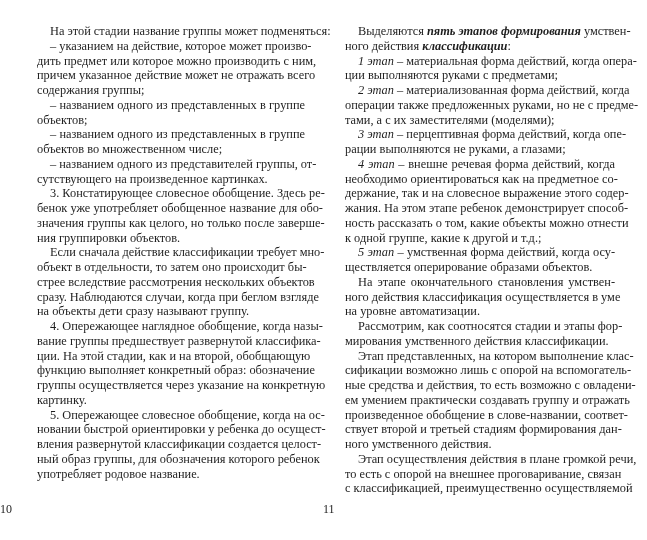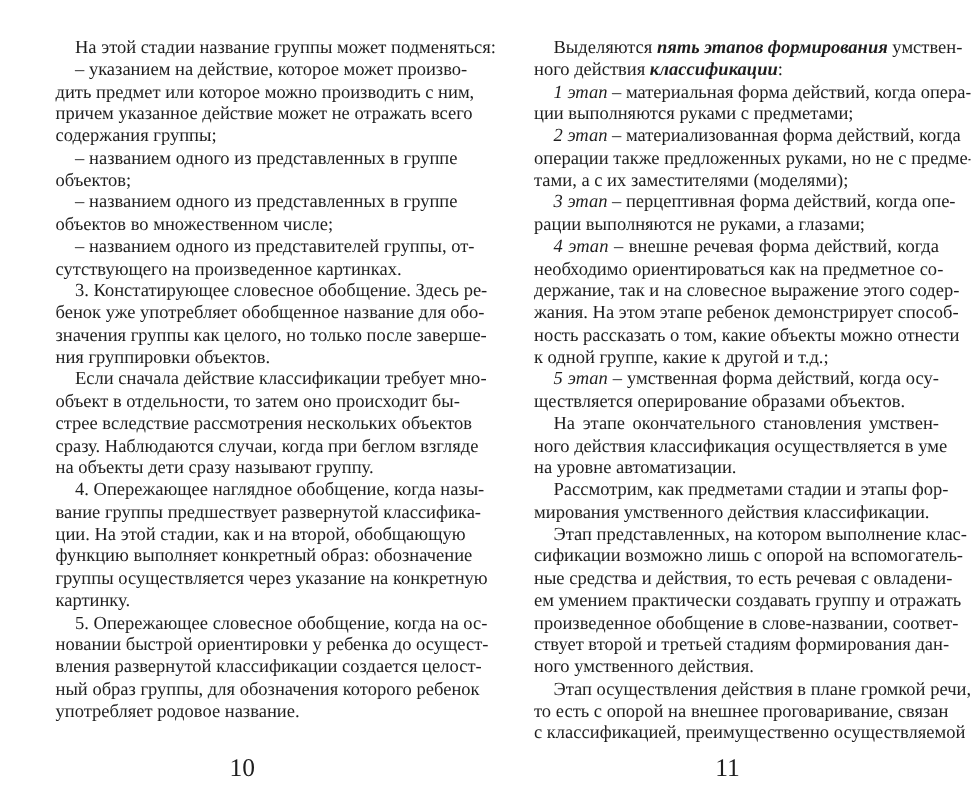--- a/index.html
+++ b/index.html
@@ -3,27 +3,27 @@
   <meta charset="utf-8">
   <style>
     html, body { margin: 0; padding: 0; background: #ffffff; }
     body { width: 647px; height: 540px; position: relative; overflow: hidden;
            font-family: "Liberation Serif", "DejaVu Serif", serif; color: #1e1e1e; }
     .page { position: absolute; top: 0; height: 540px; }
     .page.left { left: 0; width: 323px; }
     .page.right { left: 323px; width: 324px; }
     .text { position: absolute; top: 24px; font-size: 12.35px; line-height: 14.75px; }
     .page.left .text { left: 37px; width: 268px; }
-    .page.right .text { left: 33px; width: 270px; }
+    .page.right .text { left: 22px; width: 270px; }
     .line { display: block; white-space: nowrap; text-align: justify; text-align-last: justify; height: 14.75px; overflow: visible; }
     .line.last { text-align-last: left; }
     .line.indent { padding-left: 13px; }
     .bi { font-weight: bold; font-style: italic; }
     .it { font-style: italic; margin-top: 33px; }
-    .pagenum { position: absolute; top: 502px; font-size: 17px; width: 100%; text-align: center; }
+    .pagenum { position: absolute; top: 502px; font-size: 12px; width: 100%; }
   </style>
 </head>
 <body>
 
 <div class="page left">
   <div class="text" id="left-text">
       <span class="line indent last">На этой стадии название группы может подменяться:</span>
       <span class="line indent">– указанием на действие, которое может произво-</span>
       <span class="line">дить предмет или которое можно производить с ним,</span>
       <span class="line">причем указанное действие может не отражать всего</span>
@@ -73,25 +73,25 @@
       <span class="line">необходимо ориентироваться как на предметное со-</span>
       <span class="line">держание, так и на словесное выражение этого содер-</span>
       <span class="line">жания. На этом этапе ребенок демонстрирует способ-</span>
       <span class="line">ность рассказать о том, какие объекты можно отнести</span>
       <span class="line last">к одной группе, какие к другой и т.д.;</span>
       <span class="line indent"><span class="it">5 этап</span><span> – умственная форма действий, когда осу-</span></span>
       <span class="line last">ществляется оперирование образами объектов.</span>
       <span class="line indent">На этапе окончательного становления умствен-</span>
       <span class="line">ного действия классификация осуществляется в уме</span>
       <span class="line last">на уровне автоматизации.</span>
-      <span class="line indent">Рассмотрим, как предметами стадии и этапы фор-</span>
+      <span class="line indent">Рассмотрим, как соотносятся стадии и этапы фор-</span>
       <span class="line last">мирования умственного действия классификации.</span>
       <span class="line indent">Этап представленных, на котором выполнение клас-</span>
       <span class="line">сификации возможно лишь с опорой на вспомогатель-</span>
-      <span class="line">ные средства и действия, то есть речевая с овладени-</span>
+      <span class="line">ные средства и действия, то есть возможно с овладени-</span>
       <span class="line">ем умением практически создавать группу и отражать</span>
       <span class="line">произведенное обобщение в слове-названии, соответ-</span>
       <span class="line">ствует второй и третьей стадиям формирования дан-</span>
       <span class="line last">ного умственного действия.</span>
       <span class="line indent">Этап осуществления действия в плане громкой речи,</span>
       <span class="line">то есть с опорой на внешнее проговаривание, связан</span>
       <span class="line">с классификацией, преимущественно осуществляемой</span>
     </div>
   <div class="pagenum">11</div>
 </div>

